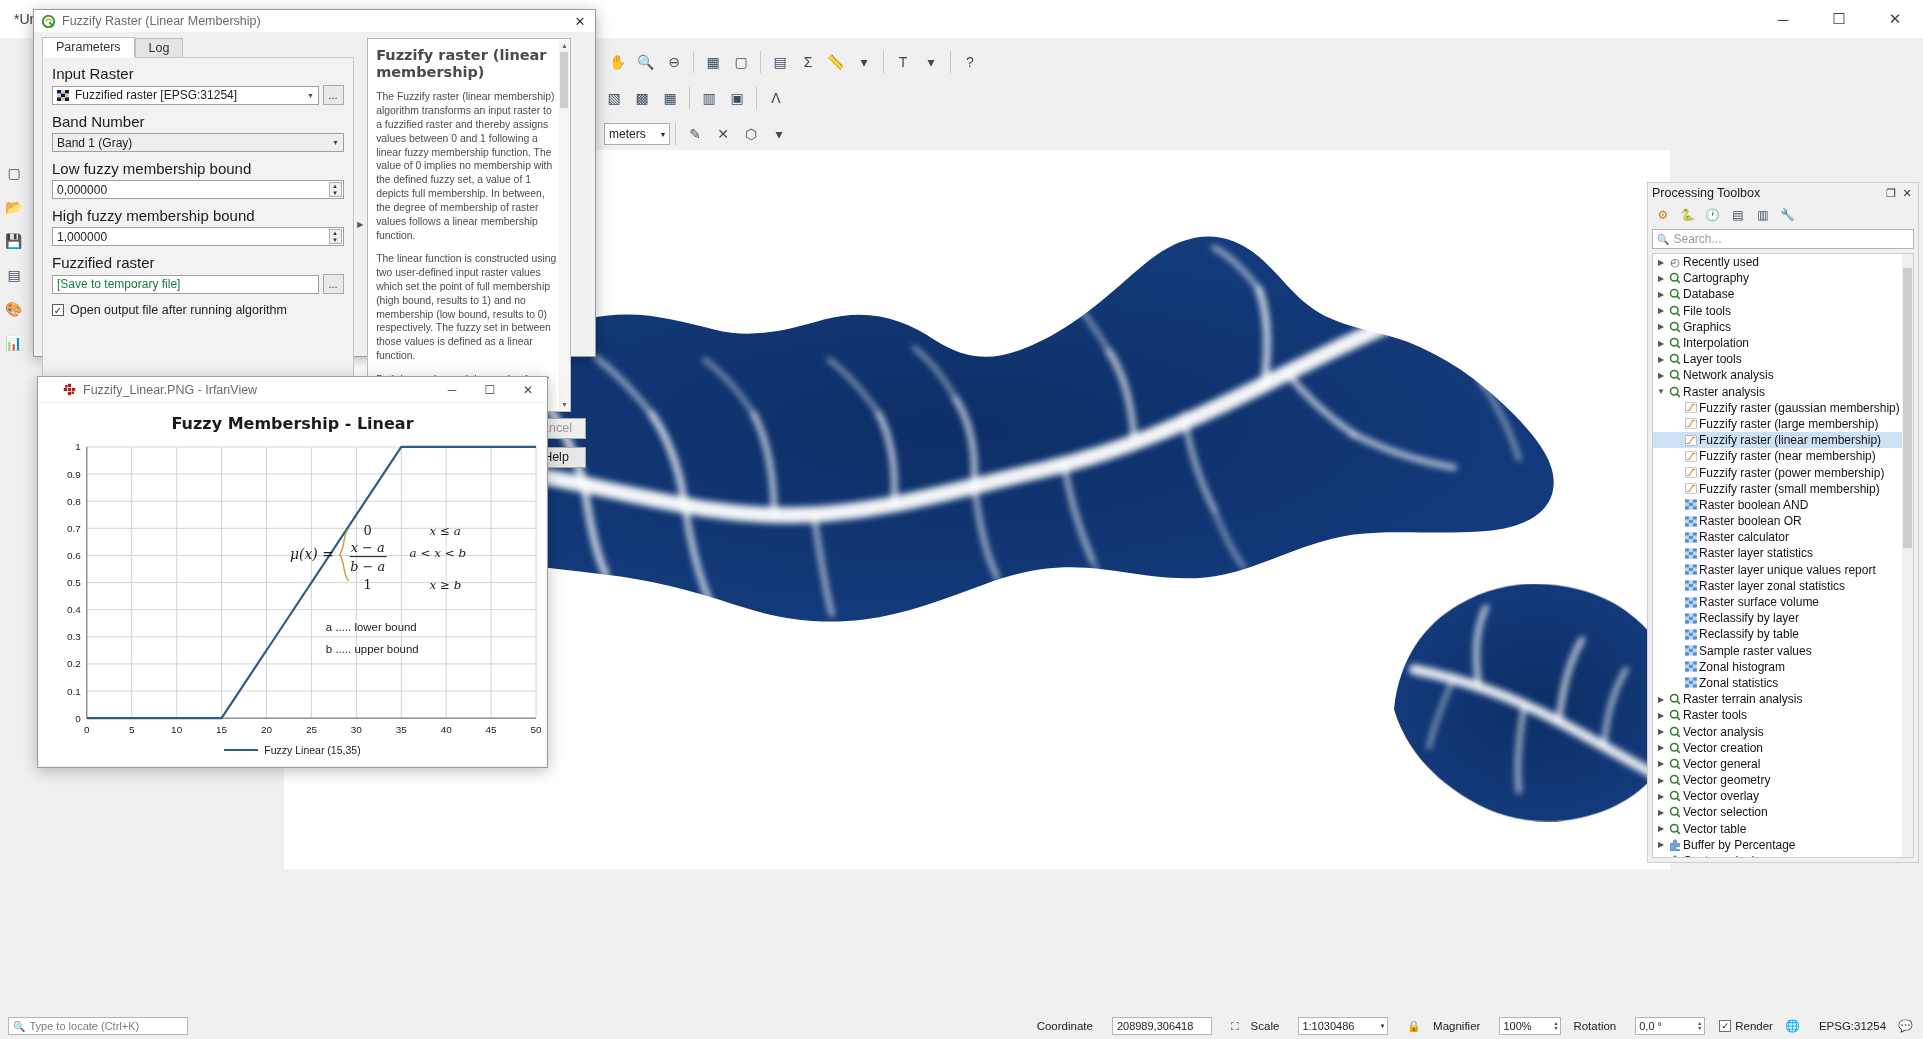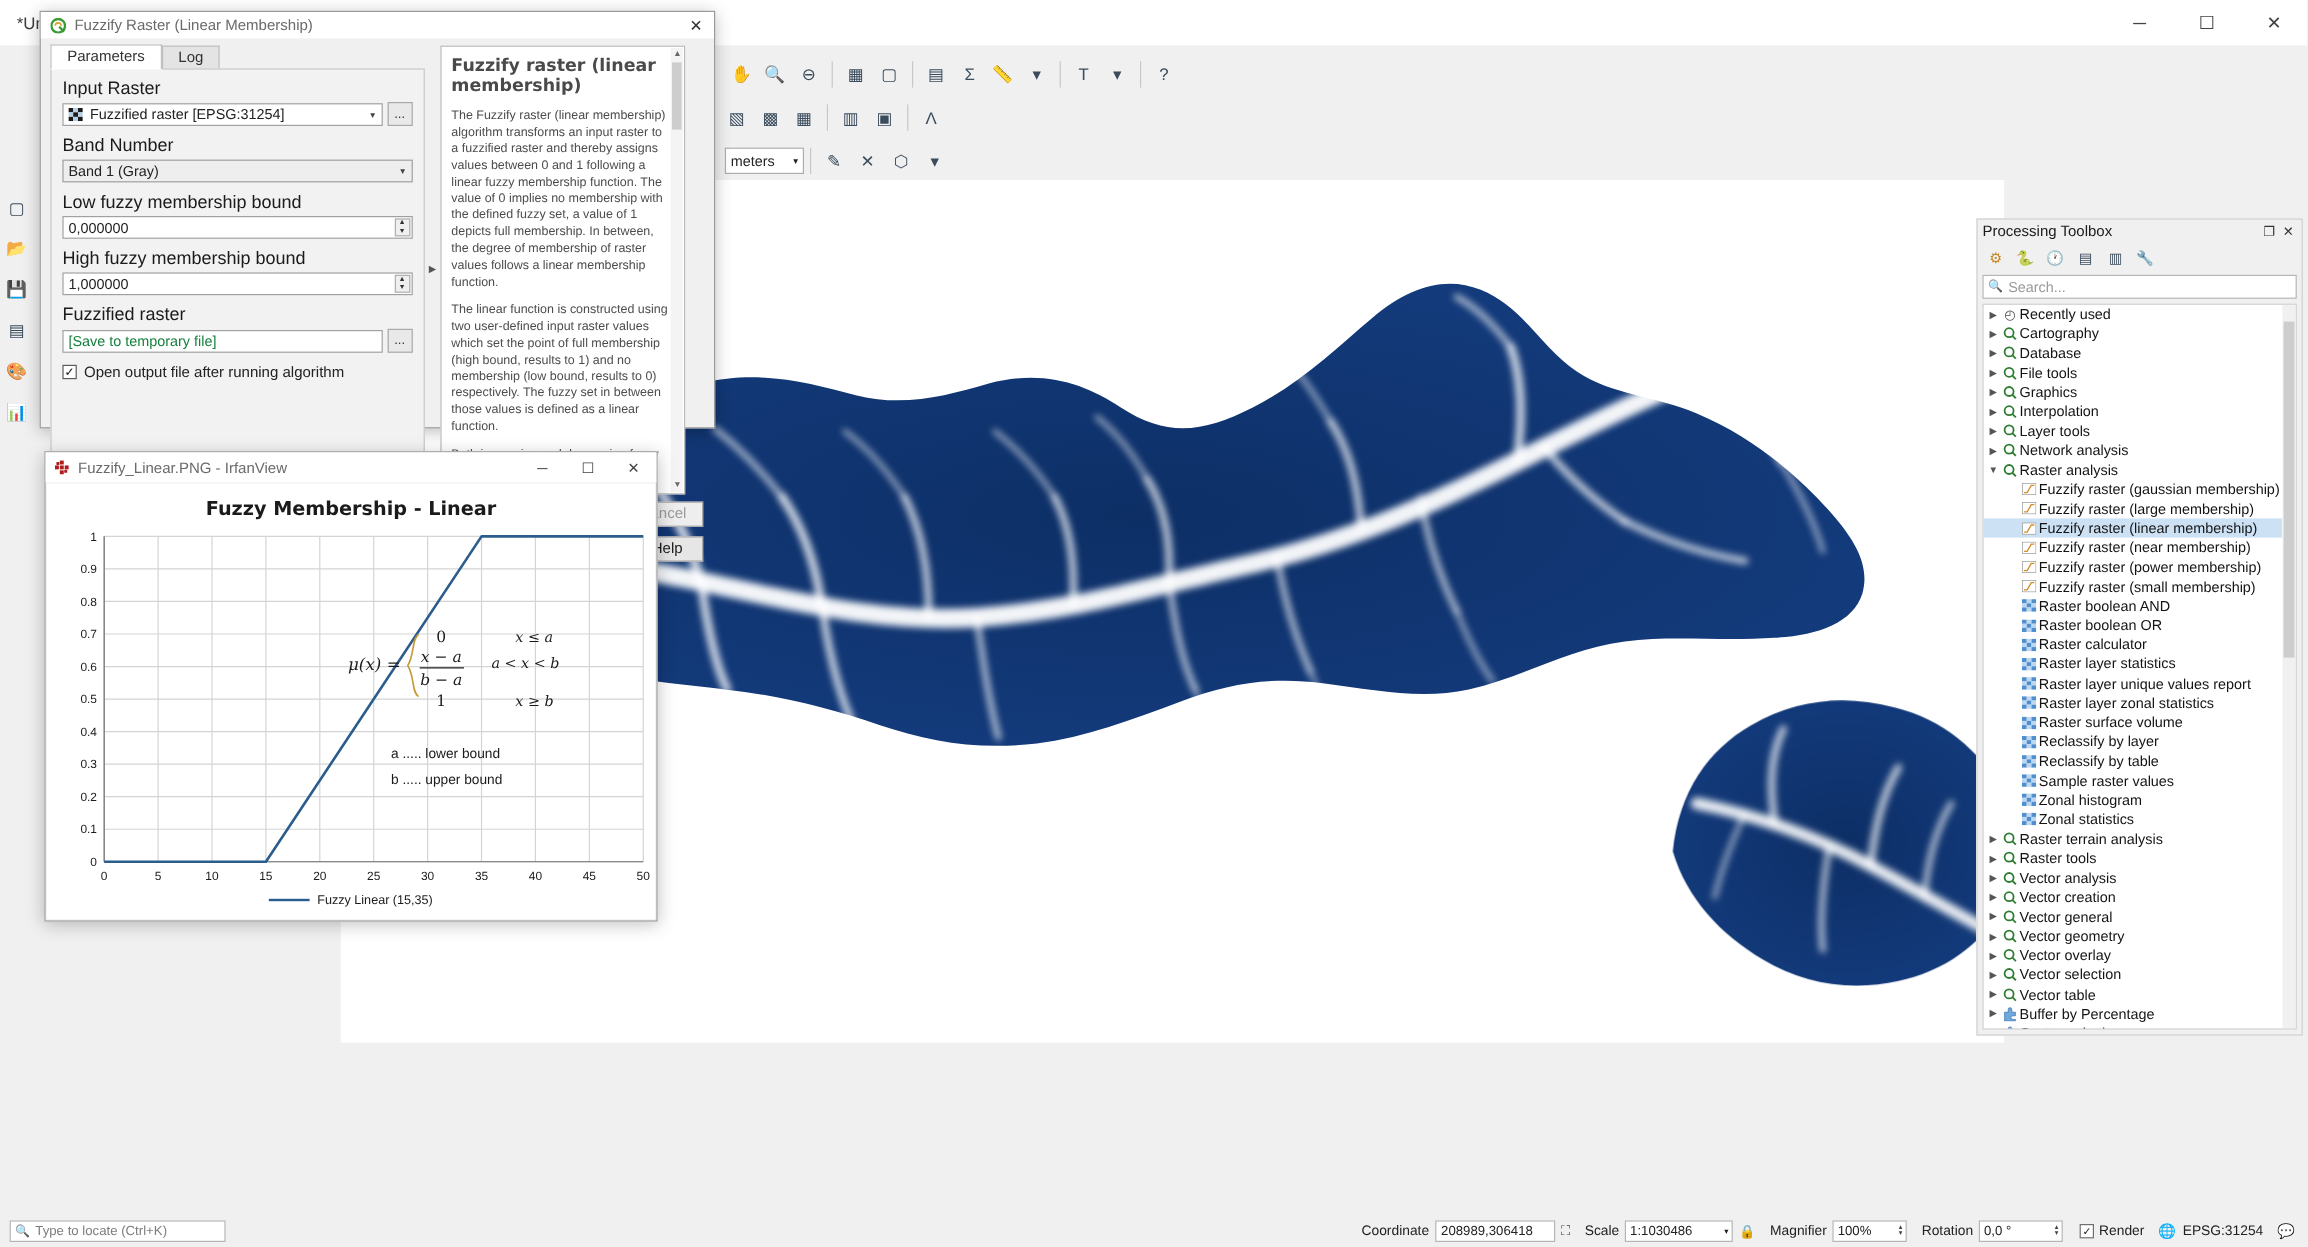--- a/index.html
+++ b/index.html
@@ -71,21 +71,21 @@
   .lvl1 { padding-left:2px; }
   .lvl2 { padding-left:18px; }
   .scrollbar-v { position:absolute; right:0; top:0; bottom:0; width:11px; background:#f0f0f0; }
   .scrollbar-v .thumb { position:absolute; left:1px; width:9px; background:#cdcdcd; }
 
   
   .status-bar { position:absolute; left:0; right:0; bottom:0; height:26px; background:#f0f0f0;
                 display:flex; align-items:center; font-size:11.5px; color:#222; }
   .locator { width:180px; height:18px; margin-left:8px; border:1px solid #b5b5b5; background:#fff;
              display:flex; align-items:center; gap:4px; padding:0 4px; color:#7d7d7d; font-size:11px; }
-  .sb-item { display:flex; align-items:center; gap:5px; margin-left:12px; }
+  .sb-item { display:flex; align-items:center; gap:19px; margin-left:12px; }
   .sb-label { color:#222; }
   .sb-box { height:18px; border:1px solid #b5b5b5; background:#fff; display:flex; align-items:center;
             padding:0 4px; font-size:11px; }
   .sb-combo { height:18px; border:1px solid #b5b5b5; background:#fff; display:flex; align-items:center;
               padding:0 3px; font-size:11px; gap:6px; }
   .sb-spin { height:18px; border:1px solid #b5b5b5; background:#fff; display:flex; align-items:center;
              padding:0 3px; font-size:11px; }
   .spin-arrows { display:flex; flex-direction:column; margin-left:4px; line-height:5px; font-size:6px; color:#444; }
   .chk-render { display:flex; align-items:center; gap:4px; margin-left:14px; }
   .chk-box { width:12px; height:12px; border:1px solid #707070; background:#fff; display:flex;
@@ -152,21 +152,21 @@
   .dlg-footer { display:flex; align-items:center; padding:8px 9px 9px 9px; }
   .dlg-footer .left { display:flex; gap:6px; }
   .dlg-footer .right { margin-left:auto; display:flex; gap:9px; }
 
   
   .irfan {
     position:absolute; left:37px; top:376px; width:511px; height:392px;
     background:#f0f0f0; border:1px solid #9e9e9e; box-shadow:0 3px 14px rgba(0,0,0,.25);
     display:flex; flex-direction:column;
   }
-  .irfan-title { height:25px; background:#fff; display:flex; align-items:center; padding-left:7px; }
+  .irfan-title { height:25px; background:#fff; display:flex; align-items:center; padding-left:25px; }
   .irfan-title .it-text { font-size:12.5px; color:#6a6a6a; margin-left:7px; flex:1; }
   .irfan-btns { display:flex; height:25px; }
   .irfan-btns div { width:38px; display:flex; align-items:center; justify-content:center;
                     font-size:12px; color:#444; }
   .irfan-canvas { flex:1; background:#fff; margin:1px; position:relative; }
 
   
   .chart-title { text-align:center; font-size:16px; font-weight:bold; color:#1b1b1b; margin-top:11px;
                  font-family:"DejaVu Sans", sans-serif; }
   .plot-wrap { position:absolute; left:0; top:34px; right:0; bottom:0; }

